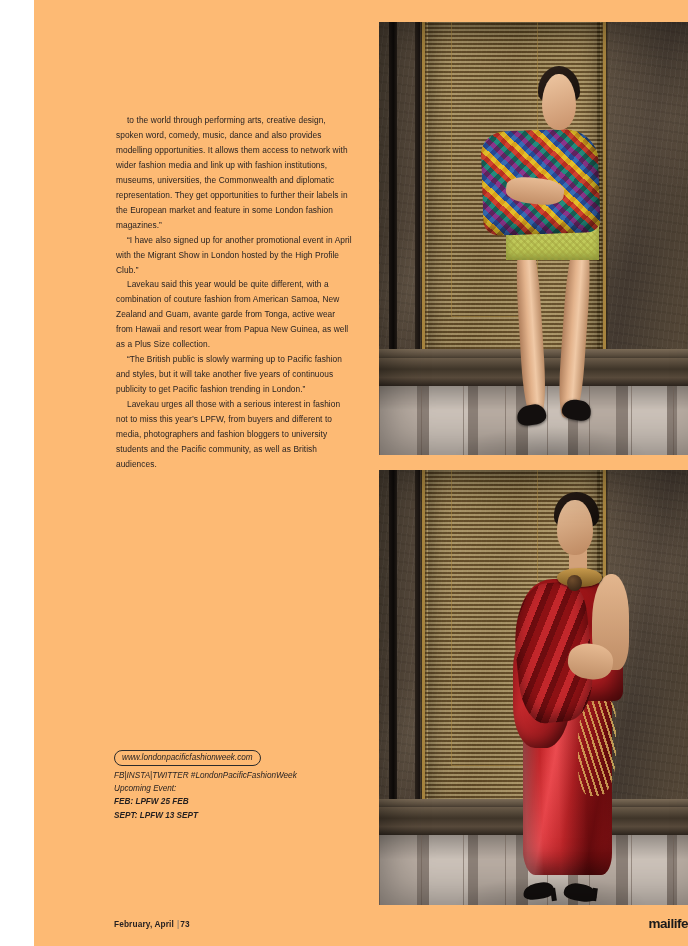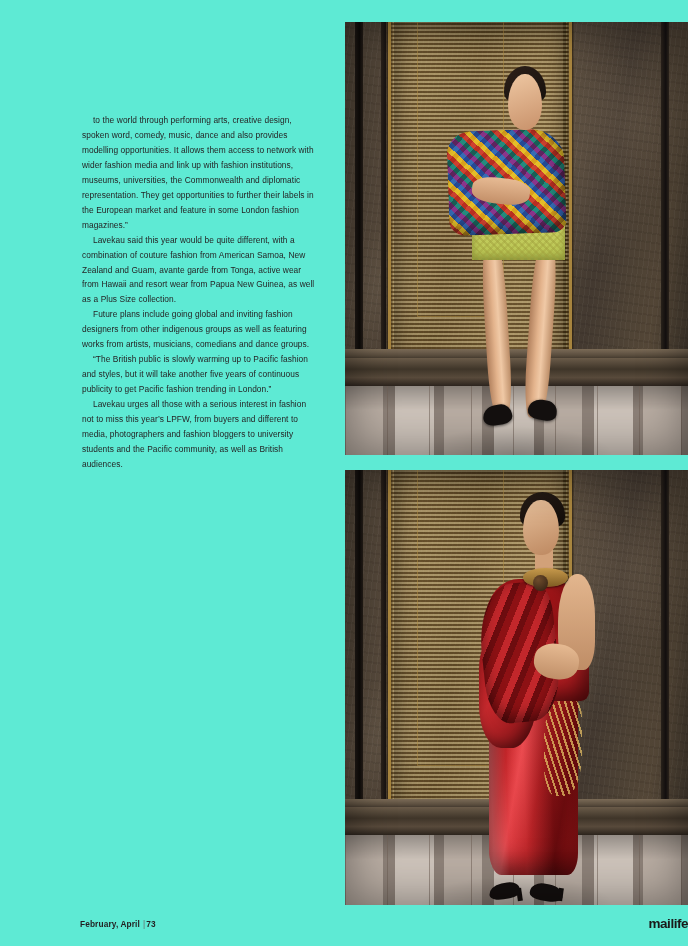--- a/index.html
+++ b/index.html
@@ -2,21 +2,21 @@
 <html><head>
 <meta charset="utf-8">
 <style>
   html,body{margin:0;padding:0;background:#ffffff;}
   body{
     width:688px;height:946px;position:relative;overflow:hidden;
     font-family:"Liberation Sans","DejaVu Sans",sans-serif;
     color:#221f1f;
     -webkit-font-smoothing:antialiased;
   }
-  .page{position:absolute;inset:0;background:#5eead4;}
+  .page{position:absolute;inset:0;background:#fdba74;margin-left:34px;}
 
   
   .column{
     position:absolute;left:82px;top:113px;width:238px;
   }
   .column p{
     margin:0;
     font-size:8.35px;
     line-height:14.96px;
     text-indent:11px;
@@ -281,26 +281,33 @@
     box-shadow:inset 0 0 48px rgba(0,0,0,.45);
   }
 </style>
 </head>
 <body>
 
 <div class="page">
 
   <div class="column">
     <p>to the world through performing arts, creative design, spoken word, comedy, music, dance and also provides modelling opportunities.   It allows them access to network with wider fashion media and link up with fashion institutions, museums, universities, the Commonwealth and diplomatic representation.  They get opportunities to further their labels in the European market and feature in some London fashion magazines.”</p>
+    <p>“I have also signed up for another promotional event in April with the Migrant Show in London hosted by the High Profile Club.”</p>
     <p>Lavekau said this year would be quite different, with a combination of couture fashion from American Samoa, New Zealand and Guam, avante garde from Tonga, active wear from Hawaii and resort wear from Papua New Guinea, as well as a Plus Size collection.</p>
-    <p>Future plans include going global and inviting fashion designers from other indigenous groups as well as featuring works from artists, musicians, comedians and dance groups.</p>
     <p>“The British public is slowly warming up to Pacific fashion and styles, but it will take another five years of continuous publicity to get Pacific fashion trending in London.”</p>
     <p>Lavekau urges all those with a serious interest in fashion not to miss this year’s LPFW, from buyers and different to media, photographers and fashion bloggers to university students and the Pacific community, as well as British audiences.</p>
   </div>
 
+  <div class="endblock">
+    <div class="urlbox">www.londonpacificfashionweek.com</div>
+    <div class="ital first">FB|INSTA|TWITTER #LondonPacificFashionWeek</div>
+    <div class="ital">Upcoming Event:</div>
+    <div class="ital bolder">FEB: LPFW 25 FEB</div>
+    <div class="ital bolder">SEPT: LPFW 13 SEPT</div>
+  </div>
 
   <div class="footer-left">
     <span>February, April</span><span class="sep">|</span><span class="pg">73</span>
   </div>
   <div class="footer-logo">mailife</div>
 
   <div class="photo" id="photo-top">
     <div class="wall"></div>
     <div class="band left1"></div>
     <div class="band left2"></div>

